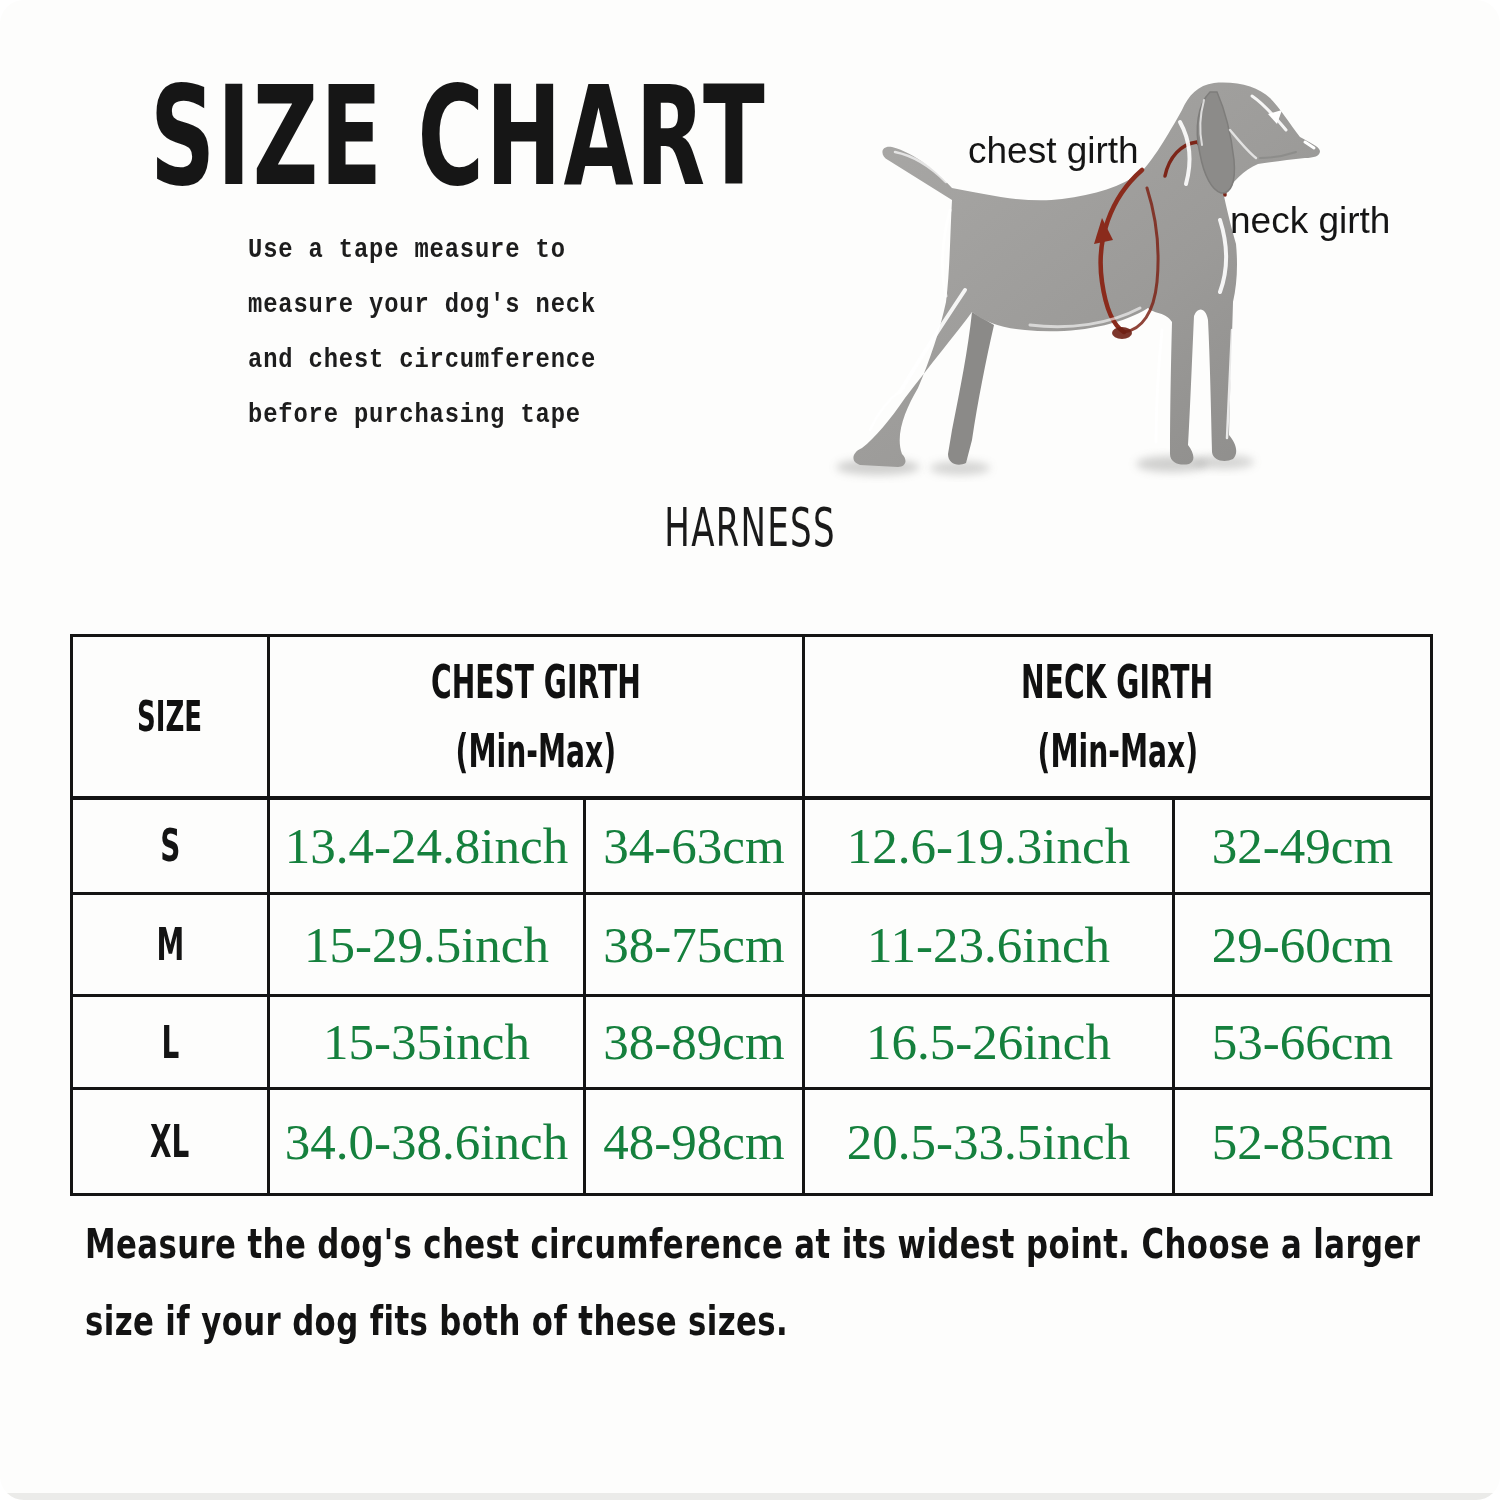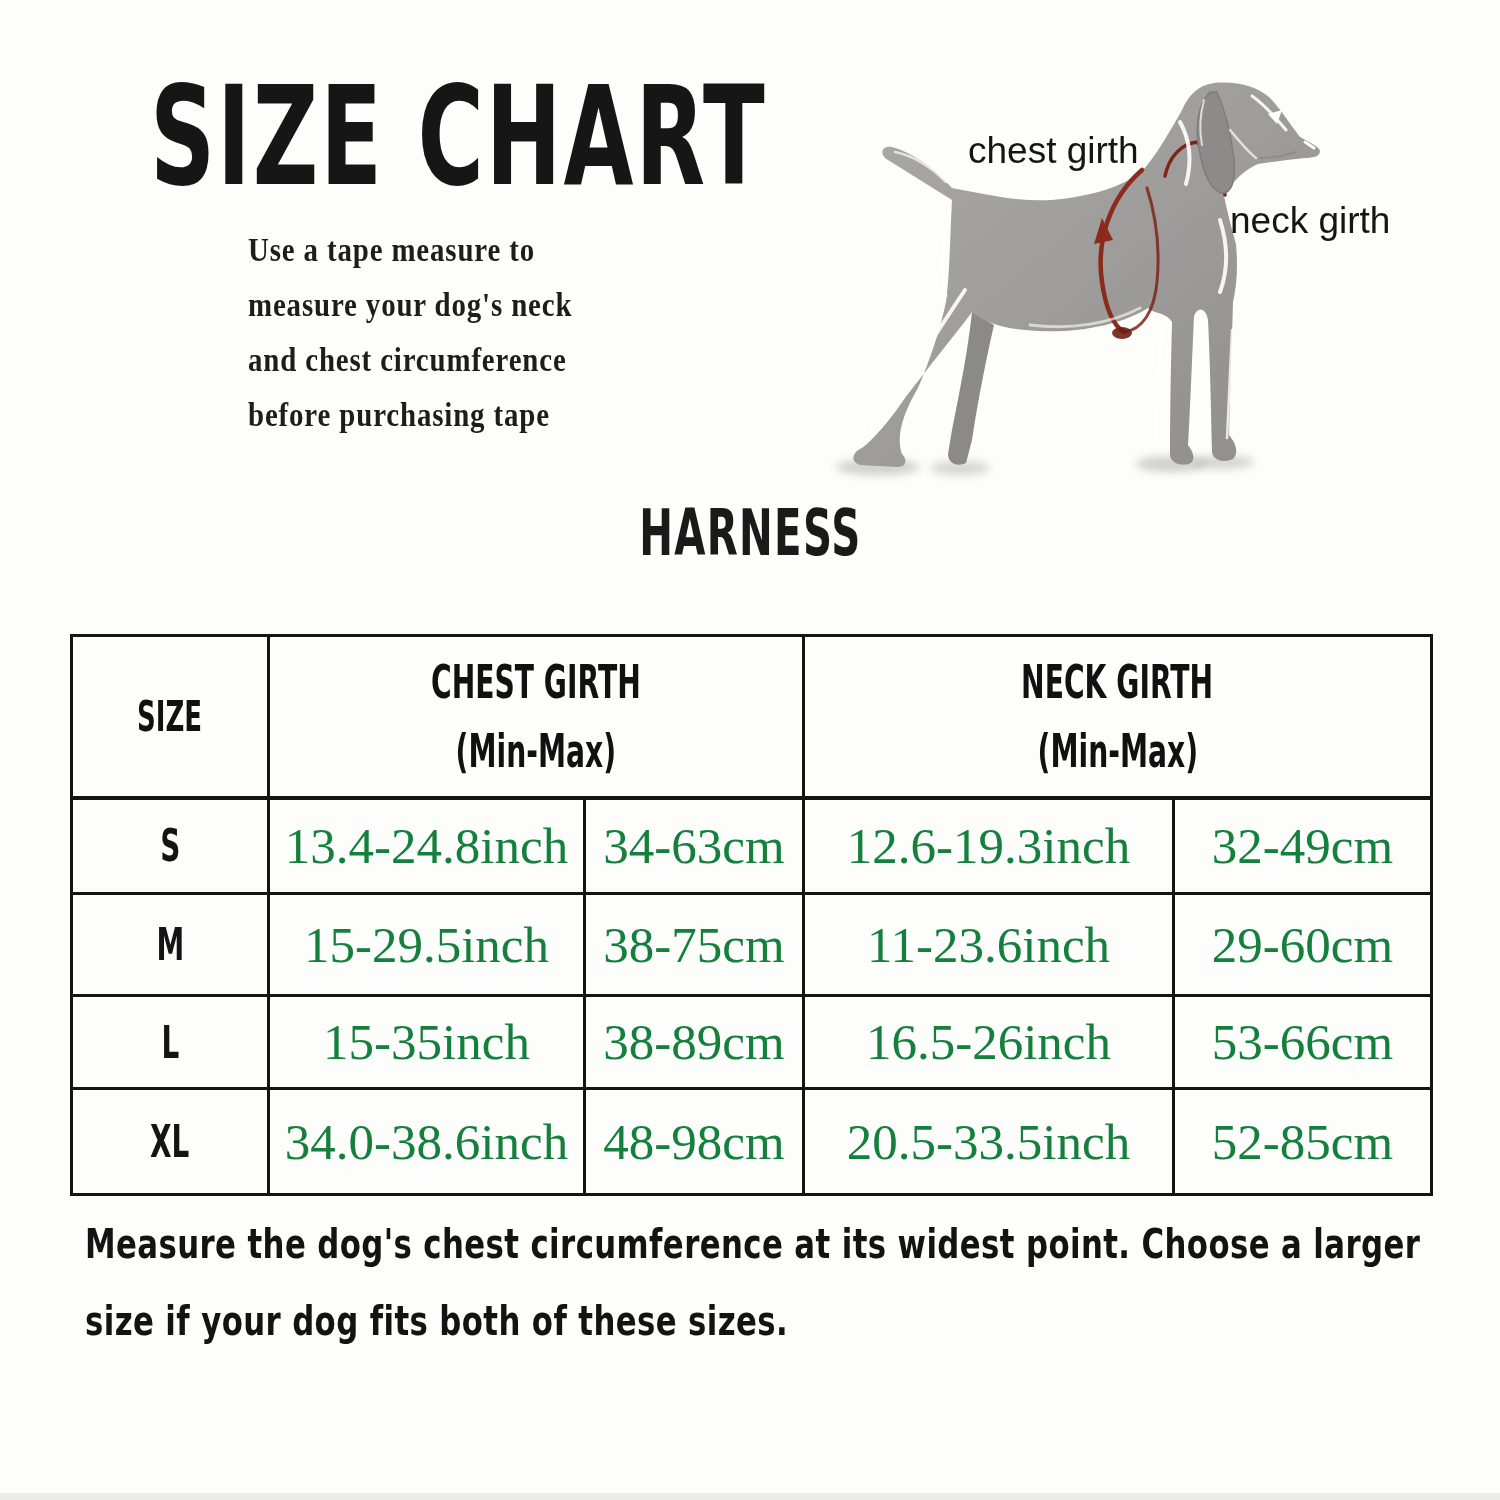--- a/index.html
+++ b/index.html
@@ -1,51 +1,51 @@
 <!DOCTYPE html>
 <html><head>
 <meta charset="utf-8">
 <style>
   html,body{margin:0;padding:0;background:#ffffff;}
   .page{
     position:relative; width:1500px; height:1500px; overflow:hidden;
-    background:#fdfdfc; font-family:"Liberation Sans",sans-serif; color:#161616;
+    background:#fdfdfc; font-family:"Liberation Sans",sans-serif; color:#161616;border-radius:24px;
   }
   .cx{display:inline-block; transform:scaleX(var(--sx,1)); transform-origin:center; white-space:nowrap;}
   .cx-l{transform-origin:left top;}
 
   
   .title{
     position:absolute; left:150px; top:62px;
     font-family:"DejaVu Sans",sans-serif; font-weight:bold;
     font-size:137px; line-height:1.1; letter-spacing:3px; color:#161616;
   }
 
   
   .intro{
     position:absolute; left:248px; top:222px;
-    font-family:Liberation Serif, serif; font-weight:bold;
-    font-size:34px; line-height:55px; letter-spacing:1px; color:#1d1d1d;
+    font-family:Liberation Mono, monospace; font-weight:bold;
+    font-size:28px; line-height:55px; letter-spacing:1px; color:#1d1d1d;
   }
 
   
   .dog-wrap{position:absolute; left:800px; top:30px; width:640px; height:460px;}
   .dog-wrap svg{position:absolute; left:0; top:0;}
   .dog-label{
     position:absolute; font-family:"Liberation Sans",sans-serif;
     font-size:37px; color:#151515; letter-spacing:0px; white-space:nowrap;
   }
   .chest-label{left:168px; top:100px;}
   .neck-label{left:430px; top:170px;}
 
   
   .harness{
     position:absolute; left:70px; top:498px; width:1360px; text-align:center;
-    font-family:"DejaVu Sans",sans-serif; font-weight:bold;
-    font-size:64px; line-height:1.1; letter-spacing:2px; color:#1a1a1a;
+    font-family:"DejaVu Sans",sans-serif; font-weight:normal;
+    font-size:54px; line-height:1.1; letter-spacing:2px; color:#1a1a1a;
   }
 
   
   table.size-table{
     position:absolute; left:70px; top:634px; width:1360px;
     border-collapse:collapse; table-layout:fixed;
     border:3px solid #141414;
   }
   .size-table th,.size-table td{
     border:3px solid #141414; text-align:center; vertical-align:middle;

